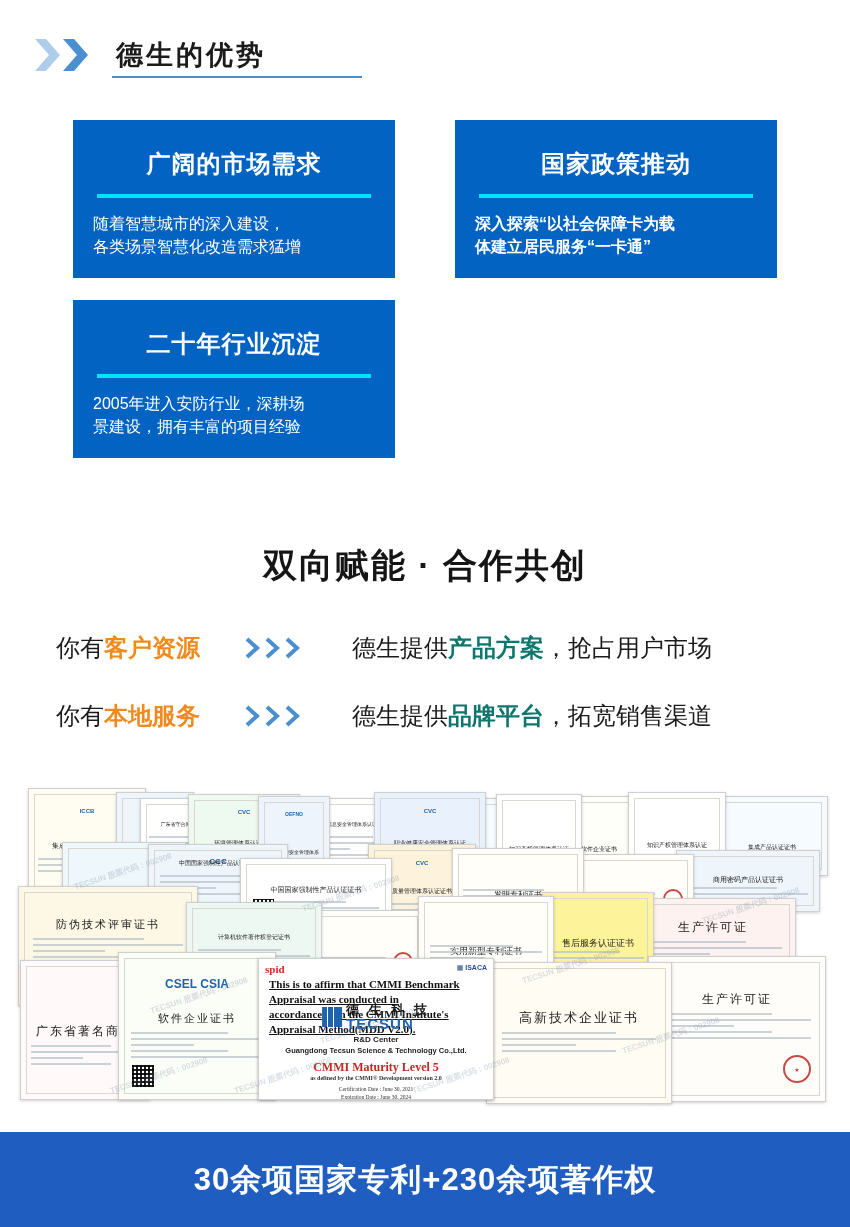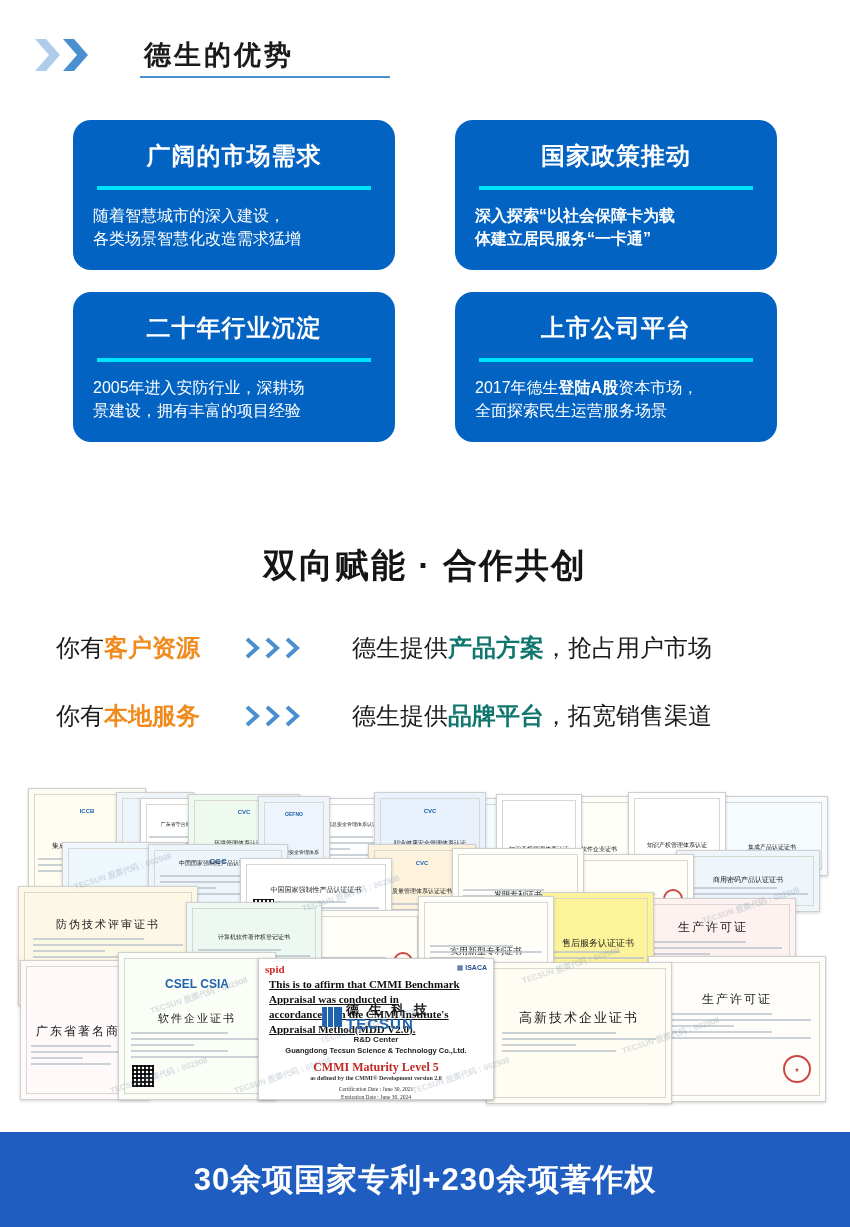--- a/index.html
+++ b/index.html
@@ -5,34 +5,34 @@
   * { box-sizing: border-box; margin: 0; padding: 0; }
   html, body {
     width: 850px; height: 1227px;
     background: #ffffff;
     font-family: "Liberation Sans", "DejaVu Sans", sans-serif;
     overflow: hidden;
   }
   .page { position: relative; width: 850px; height: 1227px; background: #fff; }
 
   
-  .sec-header { position: absolute; left: 34px; top: 38px; display: flex; align-items: flex-end; gap: 28px; }
+  .sec-header { position: absolute; left: 34px; top: 38px; display: flex; align-items: flex-end; }
   .chevrons { display: flex; align-items: center; gap: 2px; margin-bottom: 6px; }
   .chev { width: 26px; height: 34px; }
   .sec-title-wrap { margin-left: 22px; }
   .sec-title {
     font-size: 27px; font-weight: bold; color: #1b1b1b;
     letter-spacing: 3px; line-height: 1.1; padding: 0 6px 5px 6px;
   }
   .sec-underline { height: 2px; background: #4a8fd0; width: 250px; margin-left: 2px; }
 
   
   .cards { position: absolute; left: 73px; top: 120px; width: 704px;
            display: grid; grid-template-columns: 322px 322px; column-gap: 60px; row-gap: 22px; }
-  .card { background: #0263c2; padding: 22px 20px 20px 20px; border-radius: 18px; }
+  .card { background: #0263c2; padding: 30px 20px 20px 20px; }
   .card-title {
     color: #ffffff; font-size: 24px; font-weight: bold; text-align: center;
     letter-spacing: 1px; line-height: 1.2;
   }
   .card-rule { width: 274px; height: 4px; background: #00e4fb; margin: 15px auto 14px auto; }
   .card-body { color: #ffffff; font-size: 16px; line-height: 1.45; letter-spacing: 0px; }
   .card-body.bold { font-weight: bold; }
   .card-body b { font-weight: bold; }
 
   
@@ -132,28 +132,20 @@
 
     <div class="card">
       <div class="card-title">二十年行业沉淀</div>
       <div class="card-rule"></div>
       <div class="card-body">
         <div>2005年进入安防行业，深耕场</div>
         <div>景建设，拥有丰富的项目经验</div>
       </div>
     </div>
 
-    <div class="card">
-      <div class="card-title">上市公司平台</div>
-      <div class="card-rule"></div>
-      <div class="card-body">
-        <div id="c4l1">2017年德生<b>登陆A股</b>资本市场，</div>
-        <div>全面探索民生运营服务场景</div>
-      </div>
-    </div>
 
   </div>
 
   <div class="dual-title">双向赋能 · 合作共创</div>
 
   <div class="dual-rows">
 
     <div class="dual-row">
       <div class="dr-left" id="dl0">你有<b>客户资源</b></div>
       <div class="dr-arrows">

